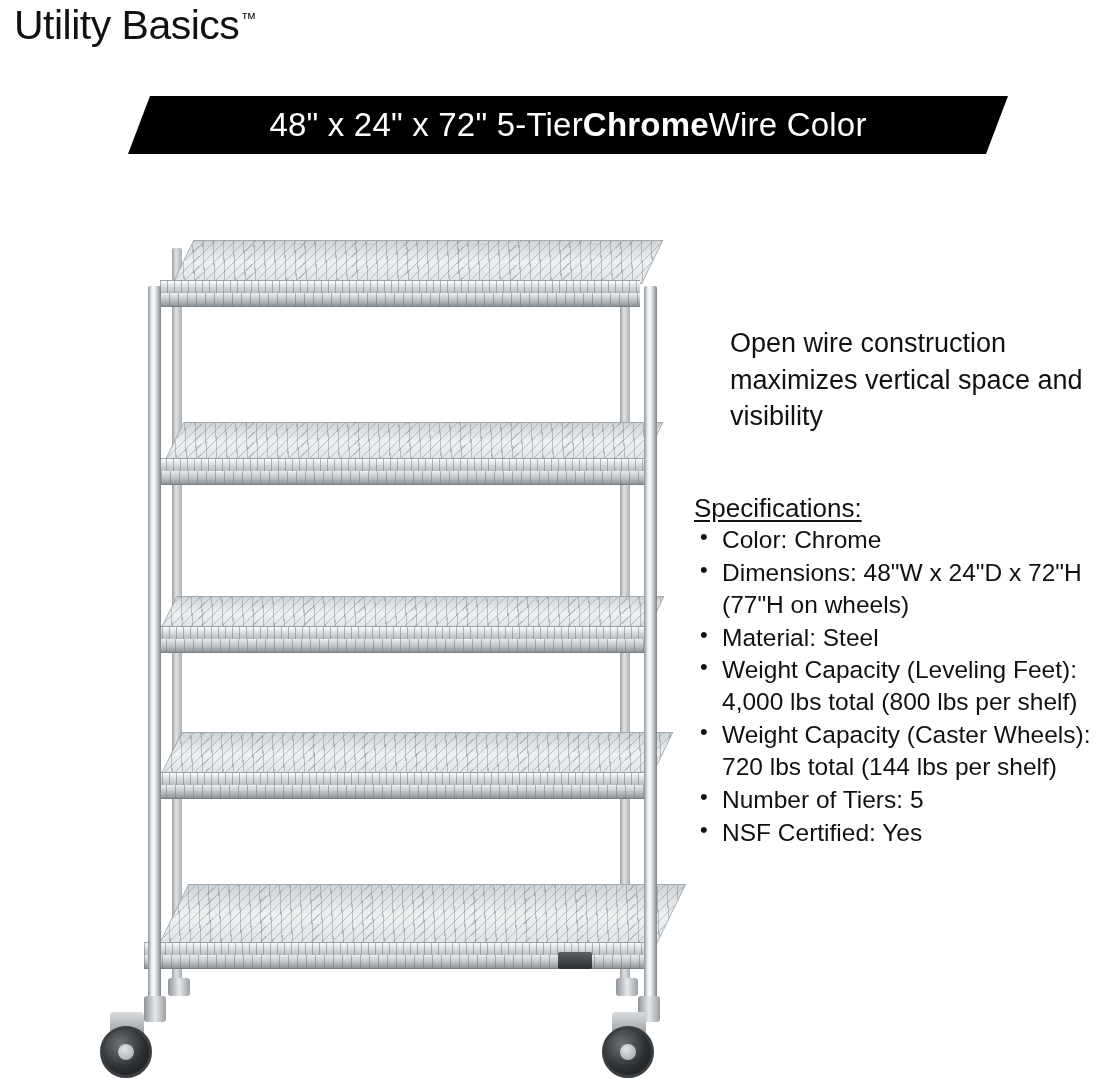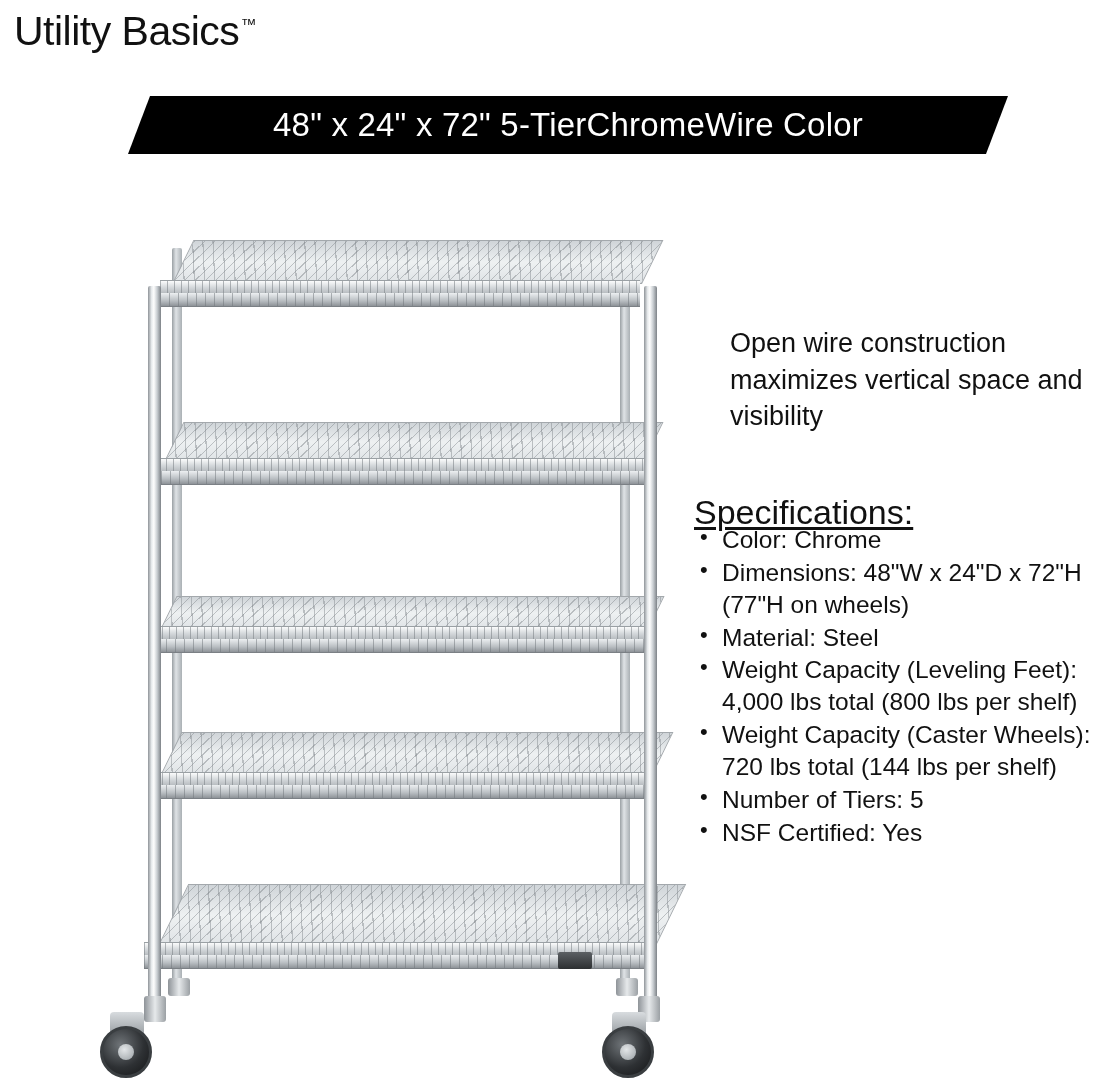--- a/index.html
+++ b/index.html
@@ -13,21 +13,21 @@
     position: relative;
     font-family: "Liberation Sans", sans-serif;
     color: #1a1a1a;
     overflow: hidden;
   }
 
   
   .brand {
     position: absolute;
     left: 14px;
-    top: 8px;
+    top: 2px;
     font-size: 41px;
     font-weight: 400;
     letter-spacing: -0.5px;
     color: #111111;
     white-space: nowrap;
   }
   .brand .tm {
     font-size: 16px;
     vertical-align: super;
     margin-left: 1px;
@@ -51,38 +51,38 @@
     position: absolute;
     inset: 0;
     display: flex;
     align-items: center;
     justify-content: center;
     color: #ffffff;
     font-size: 33px;
     letter-spacing: 0.2px;
     white-space: nowrap;
   }
-  .banner-text b { font-weight: 400; text-align: right; }
+  .banner-text b { font-weight: 700; text-align: right; }
 
   
   .headline {
     position: absolute;
     left: 694px;
     top: 325px;
     width: 400px;
     font-size: 27px;
     line-height: 1.36;
     color: #111111;
     margin-left: 36px;
   }
   .spec-title {
     position: absolute;
     left: 694px;
     top: 493px;
-    font-size: 34px;
+    font-size: 26px;
     text-decoration: underline;
     text-underline-offset: 3px;
     color: #111111;
   }
   .spec-list {
     position: absolute;
     left: 694px;
     top: 524px;
     width: 412px;
     margin: 0;

